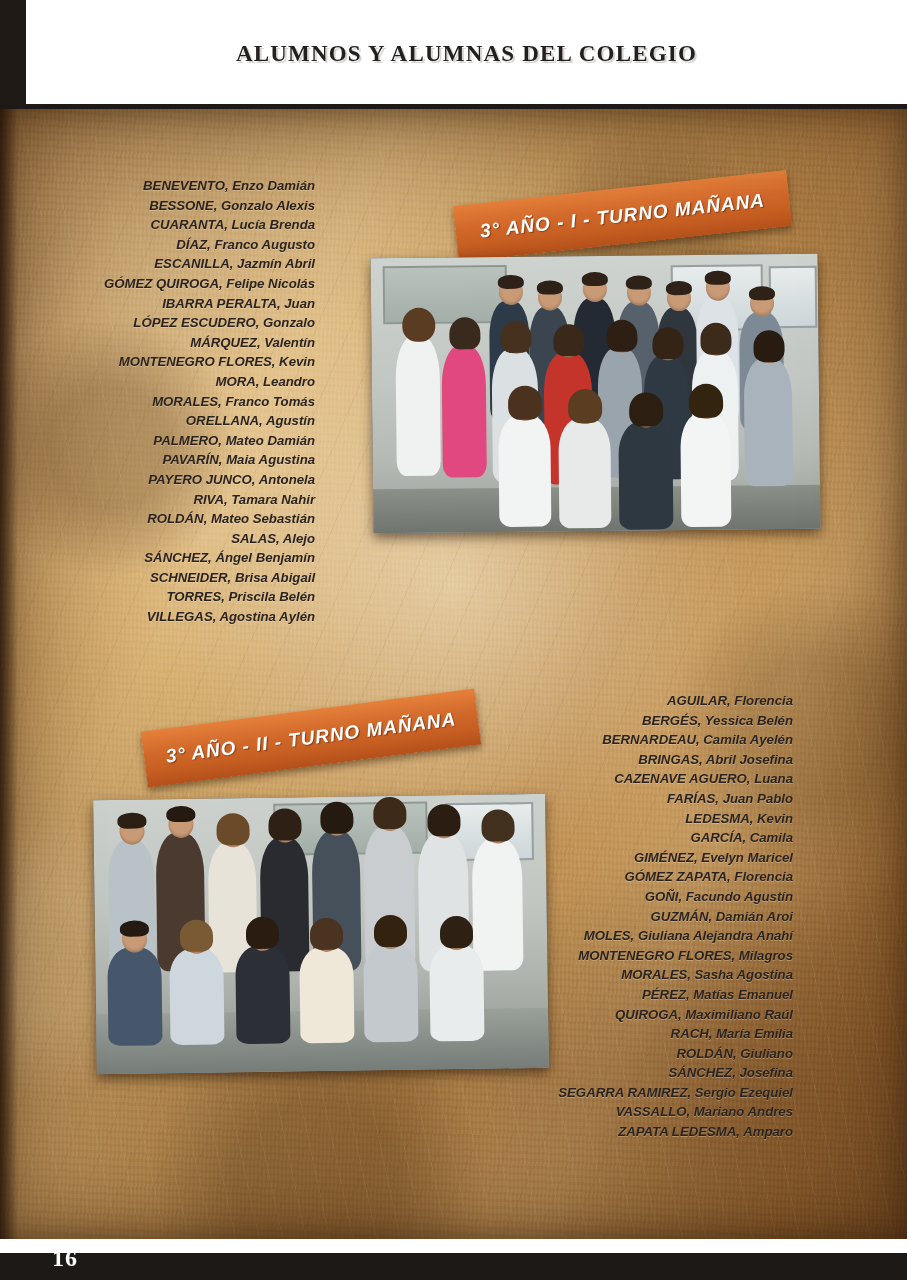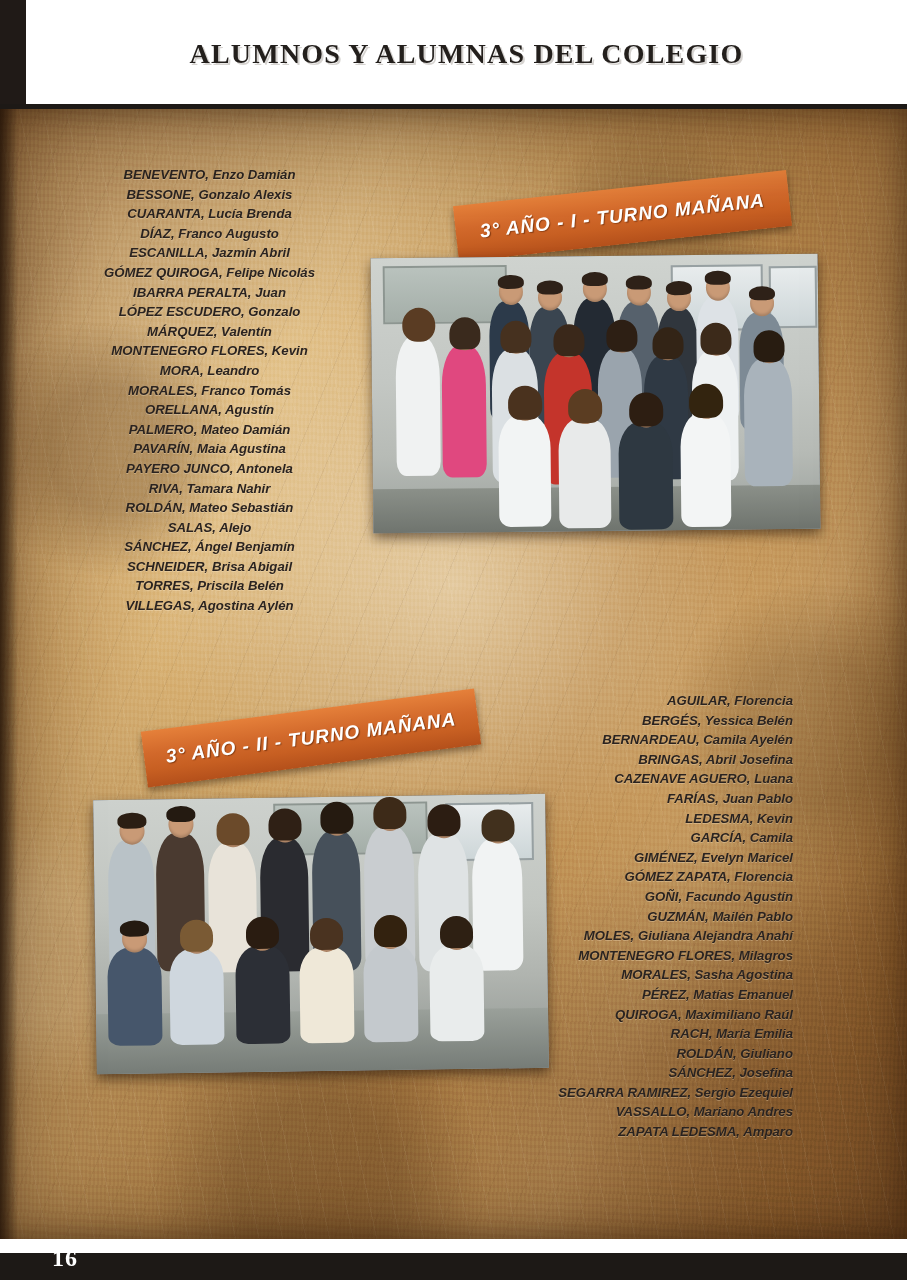--- a/index.html
+++ b/index.html
@@ -36,21 +36,21 @@
     width: 26px; height: 108px;
     background: #201a17;
   }
   .header-title {
     position: absolute;
     left: 26px; top: 38px;
     width: 881px;
     text-align: center;
     font-family: "Liberation Serif", serif;
     font-weight: bold;
-    font-size: 28px;
+    font-size: 23px;
     line-height: 31px;
     letter-spacing: 1.2px;
     color: #231f1c;
     text-shadow: 2px 2px 0 rgba(180,175,170,0.55);
   }
   .header-rule {
     position: absolute;
     left: 0; top: 104px;
     width: 907px; height: 5px;
     background: #1d1916;
@@ -117,21 +117,21 @@
   .name-list {
     position: absolute;
     font-family: "Liberation Sans", sans-serif;
     font-style: italic;
     font-weight: bold;
     font-size: 13.2px;
     line-height: 19.6px;
     color: #2a2320;
     white-space: nowrap;
   }
-  .name-list.left  { left: 104px; top: 165px; text-align: center; }
+  .name-list.left  { left: 104px; top: 176px; text-align: right; }
   .name-list.right { right: 114px; top: 691px; text-align: right; }
   .name-list div { text-shadow: 0 1px 0 rgba(255,240,210,0.30); }
 
   
   .banner {
     position: absolute;
     background: linear-gradient(180deg, #e5803a 0%, #d2692b 40%, #c75f22 70%, #b4501b 100%);
     box-shadow: 0 4px 7px rgba(40,20,5,0.45);
     color: #ffffff;
     font-family: "Liberation Sans", sans-serif;
@@ -373,21 +373,21 @@
     <div>BERGÉS, Yessica Belén</div>
     <div>BERNARDEAU, Camila Ayelén</div>
     <div>BRINGAS, Abril Josefina</div>
     <div>CAZENAVE AGUERO, Luana</div>
     <div>FARÍAS, Juan Pablo</div>
     <div>LEDESMA, Kevin</div>
     <div>GARCÍA, Camila</div>
     <div>GIMÉNEZ, Evelyn Maricel</div>
     <div>GÓMEZ ZAPATA, Florencia</div>
     <div>GOÑI, Facundo Agustín</div>
-    <div>GUZMÁN, Mailén Pablo</div>
+    <div>GUZMÁN, Damián Aroi</div>
     <div>MOLES, Giuliana Alejandra Anahí</div>
     <div>MONTENEGRO FLORES, Milagros</div>
     <div>MORALES, Sasha Agostina</div>
     <div>PÉREZ, Matías Emanuel</div>
     <div>QUIROGA, Maximiliano Raúl</div>
     <div>RACH, María Emilia</div>
     <div>ROLDÁN, Giuliano</div>
     <div>SÁNCHEZ, Josefina</div>
     <div>SEGARRA RAMIREZ, Sergio Ezequiel</div>
     <div>VASSALLO, Mariano Andres</div>

